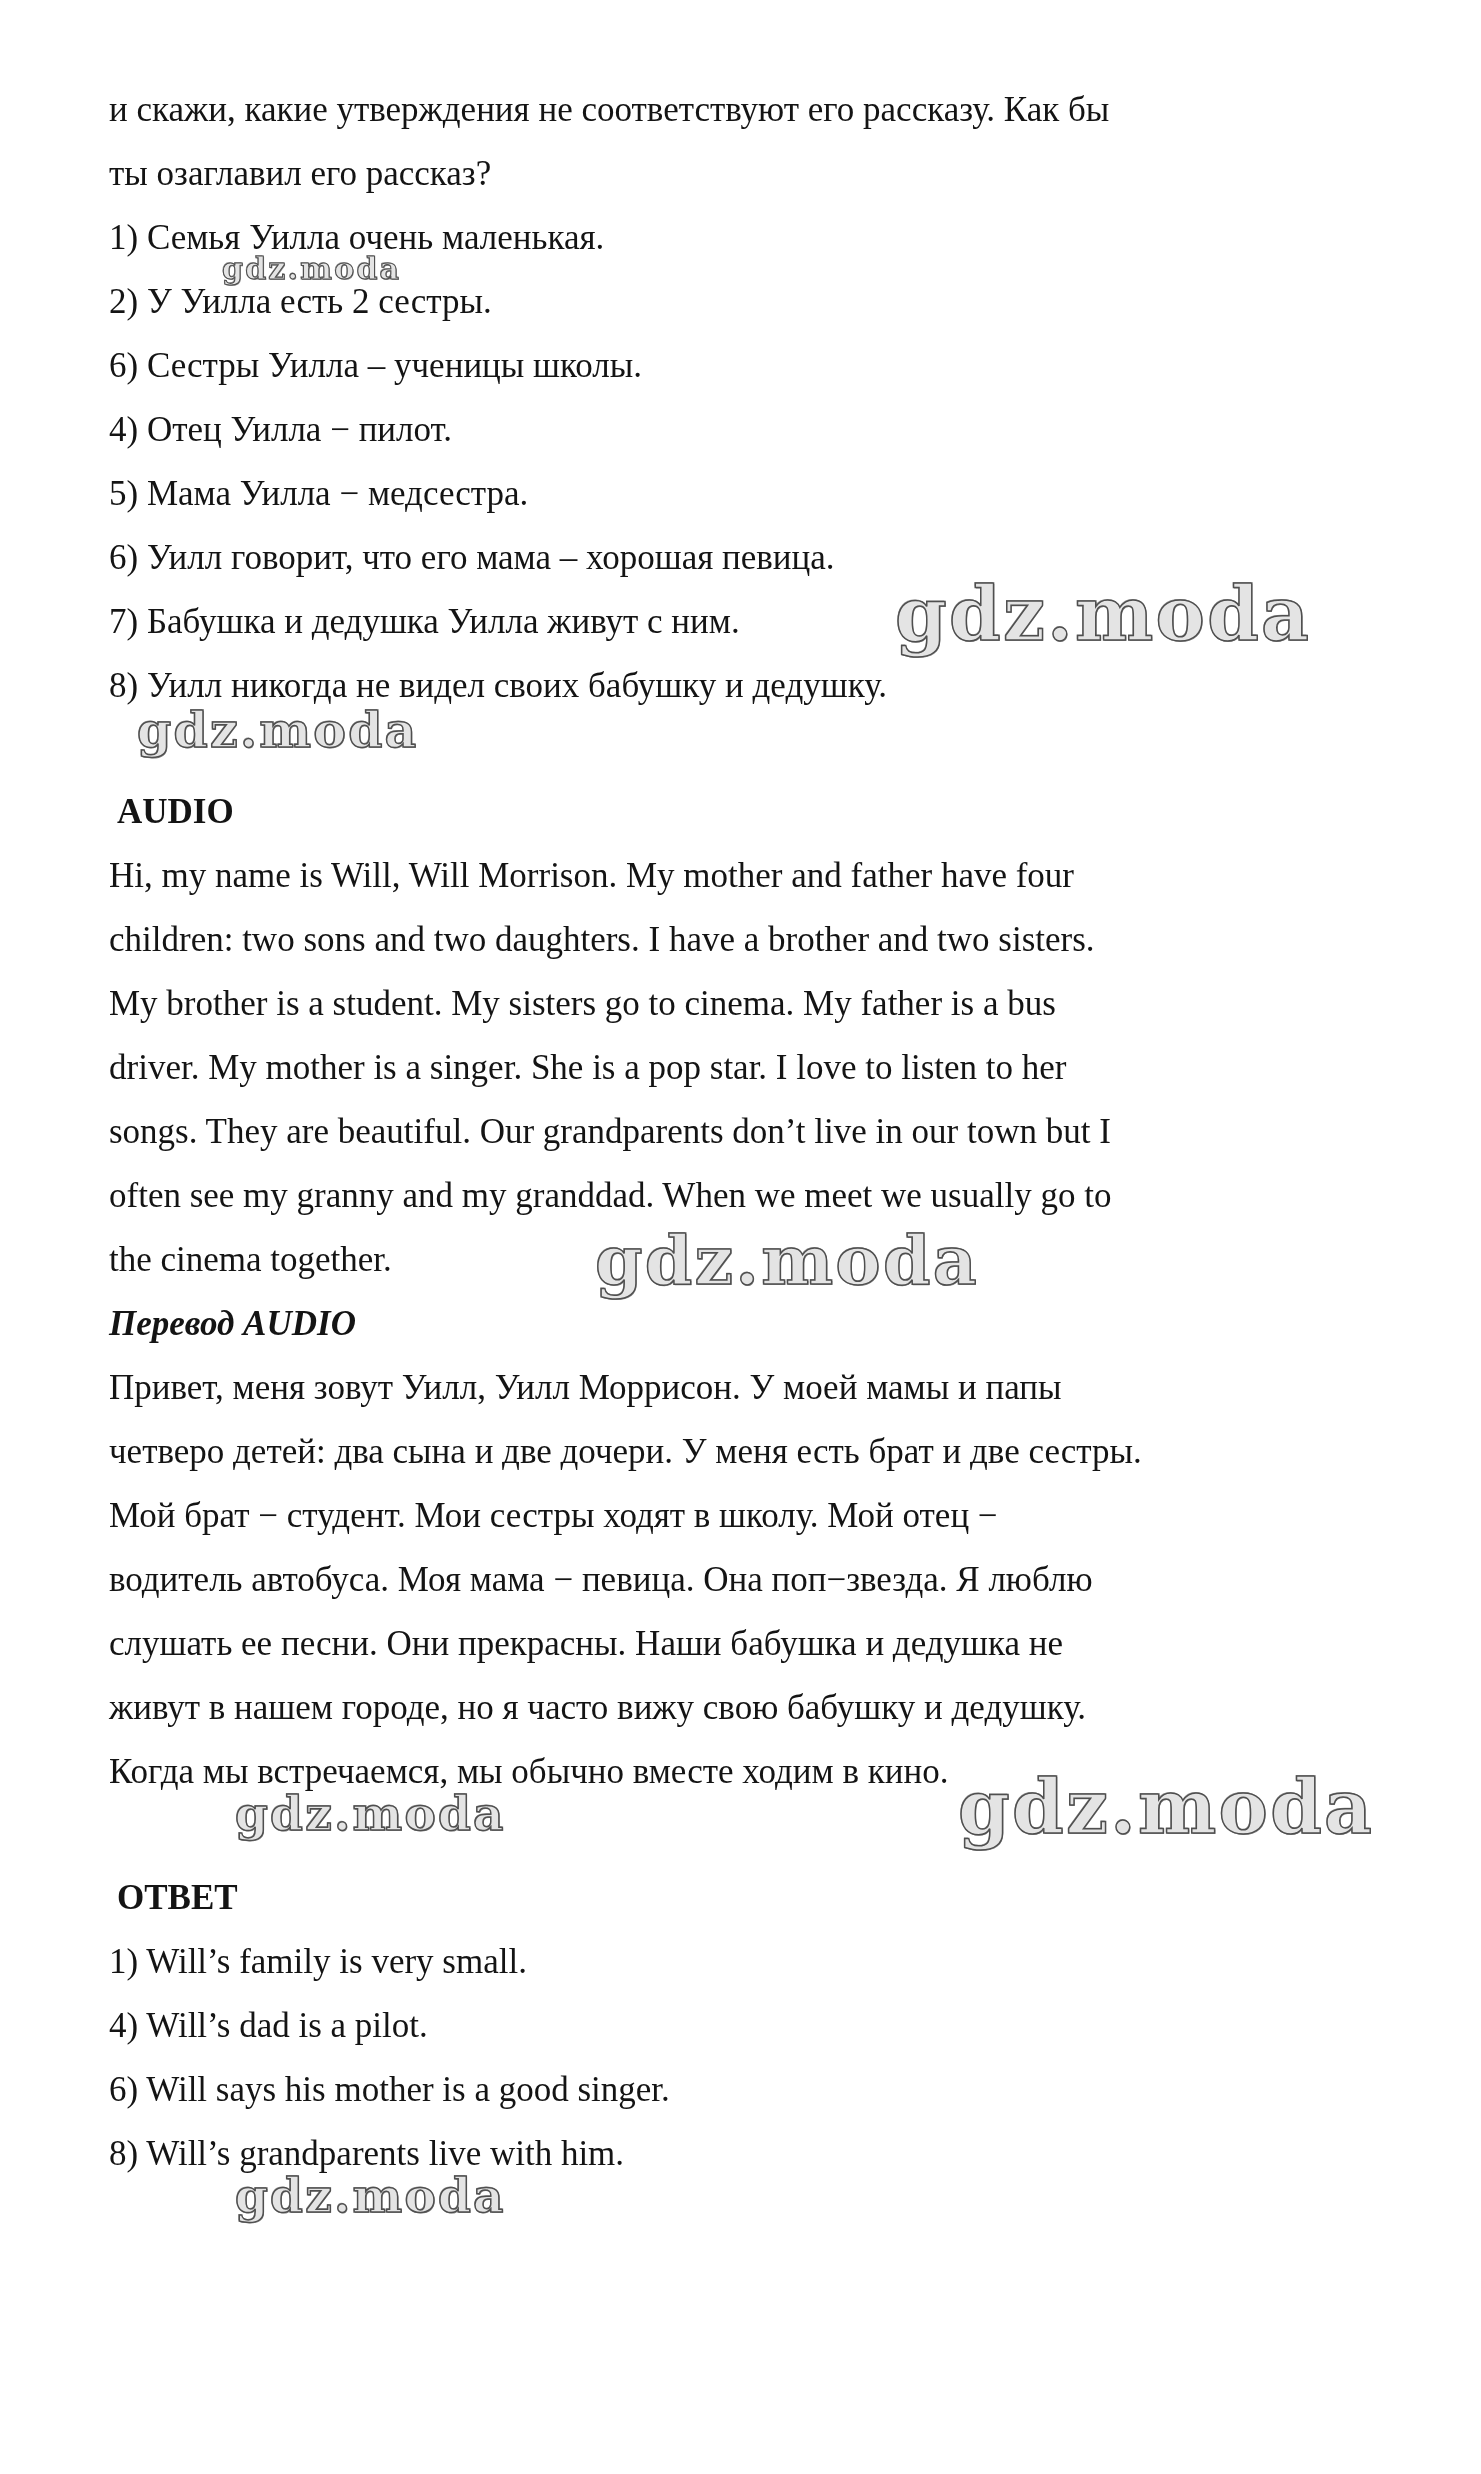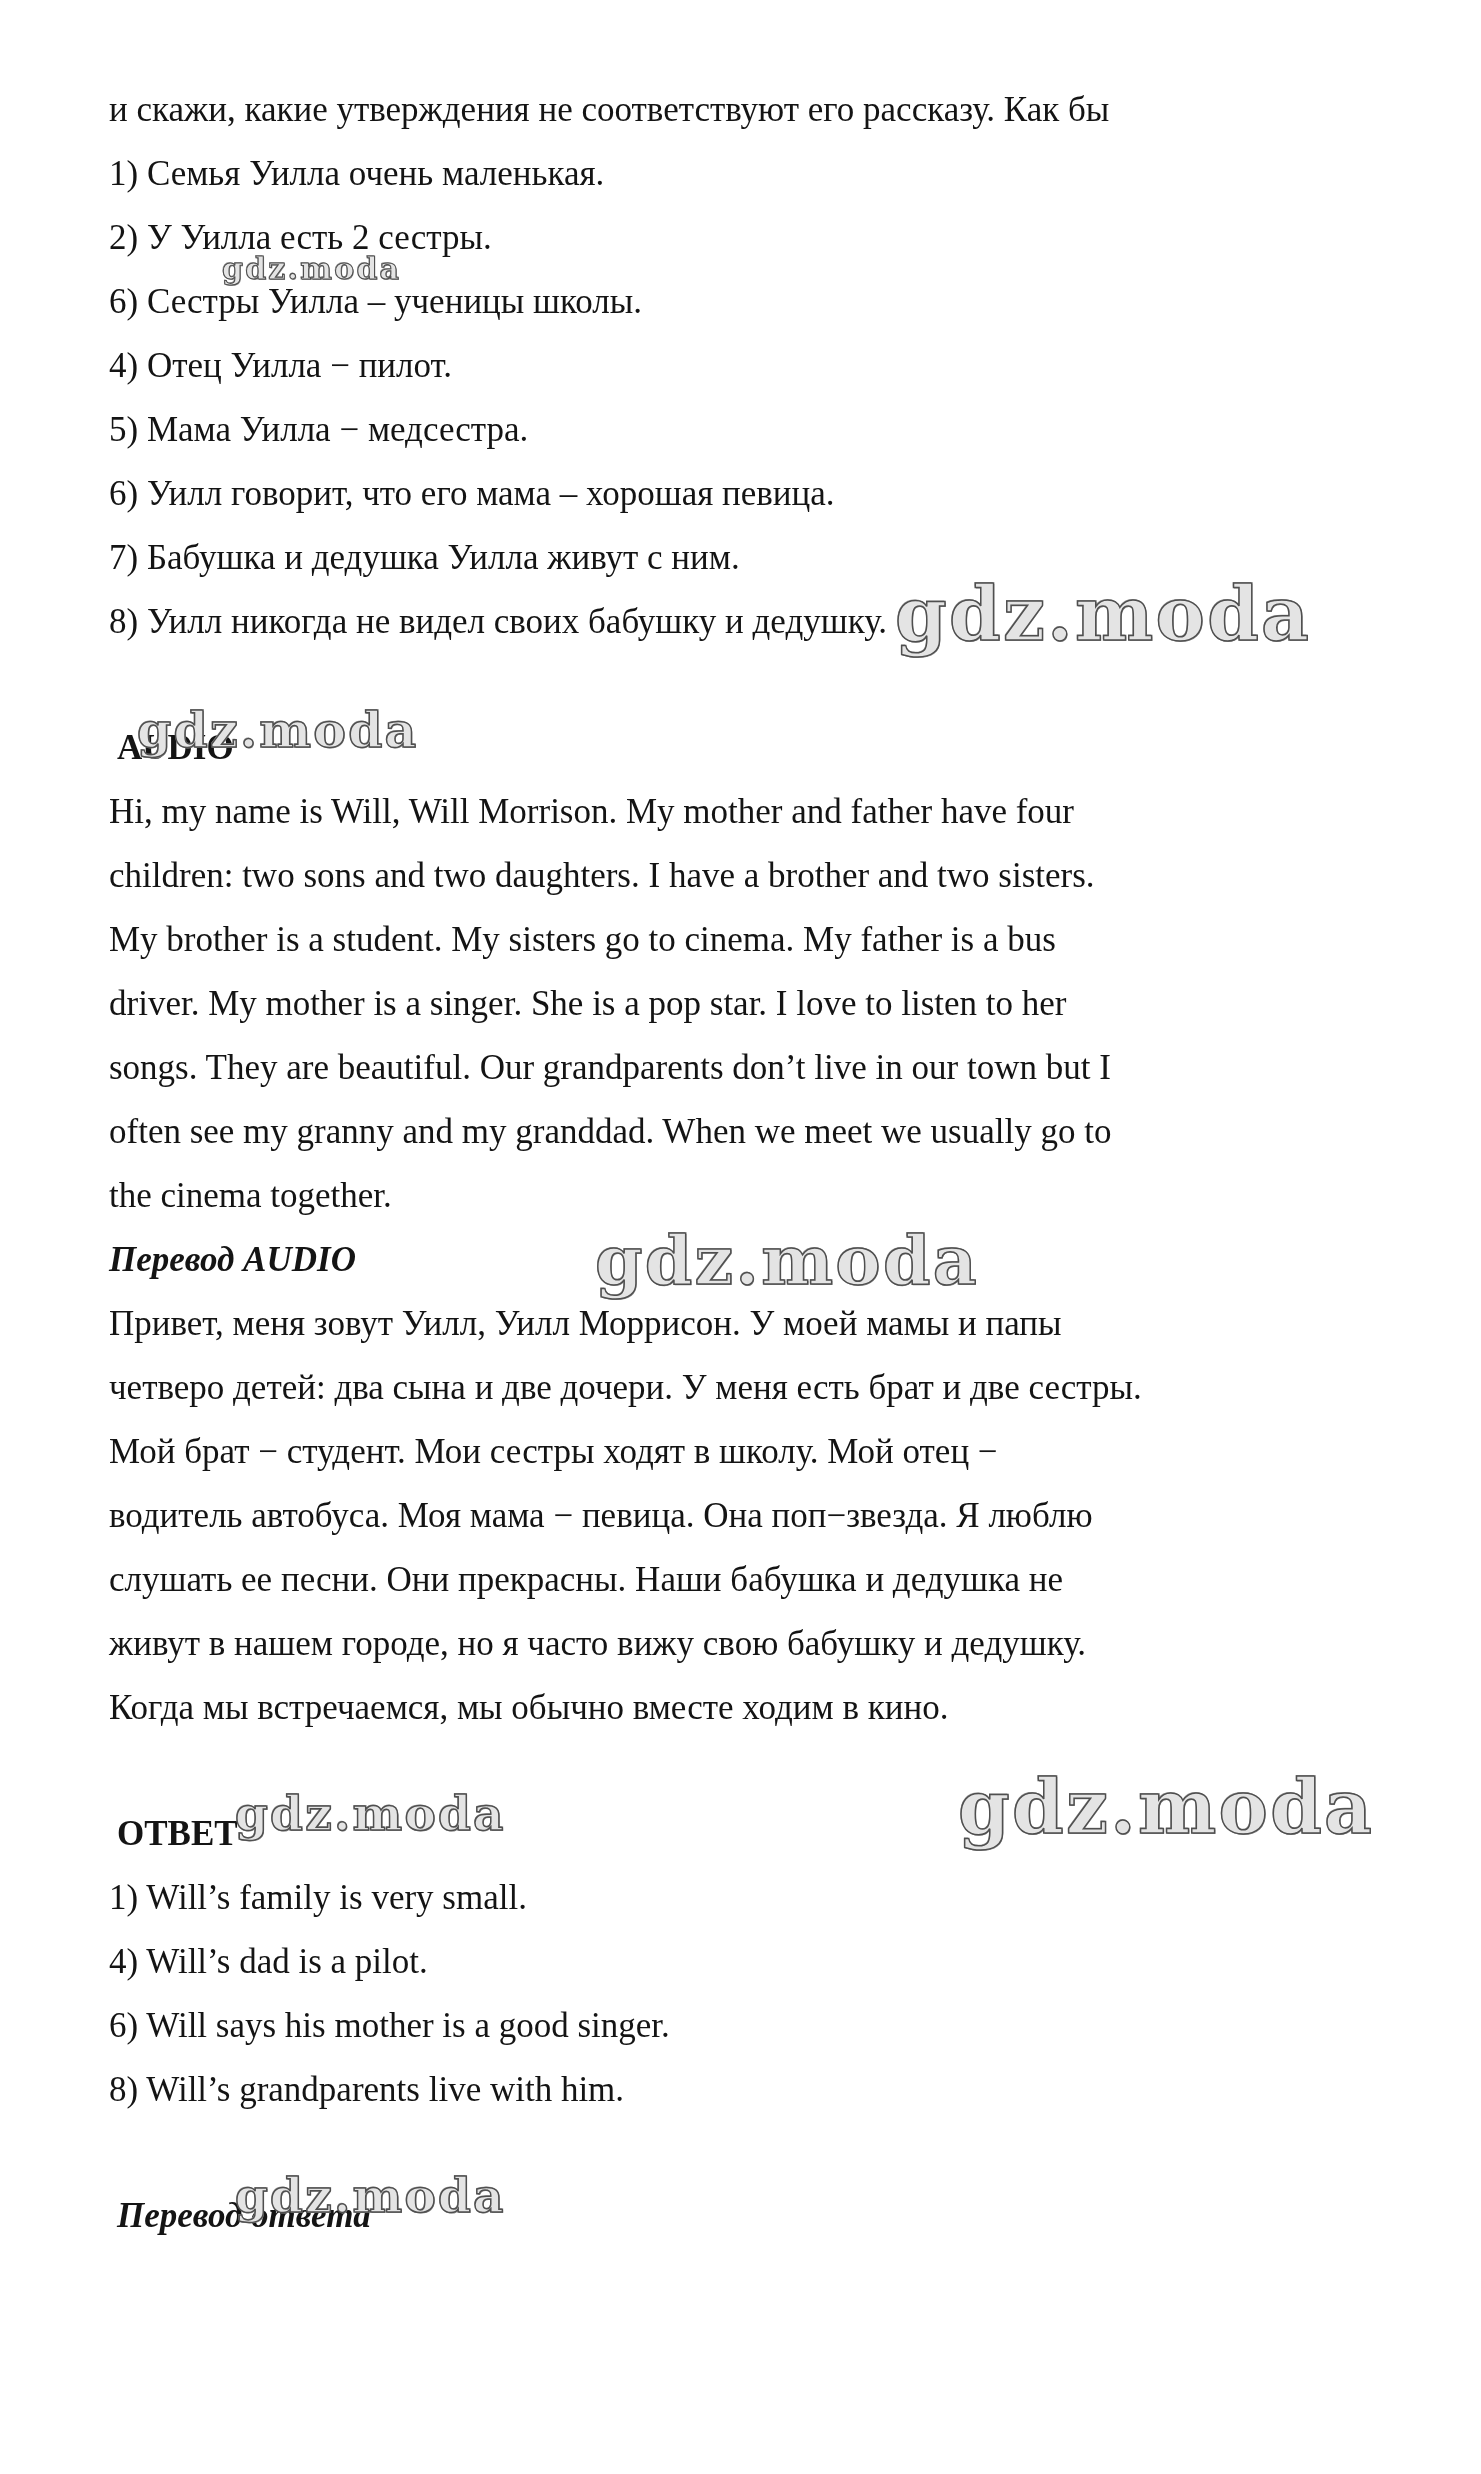--- a/index.html
+++ b/index.html
@@ -58,20 +58,21 @@
   <div class="watermark w2">gdz.moda</div>
   <div class="watermark w3">gdz.moda</div>
   <div class="watermark w4">gdz.moda</div>
   <div class="watermark w5">gdz.moda</div>
   <div class="watermark w6">gdz.moda</div>
   <div class="watermark w7">gdz.moda</div>
 
   <main class="content">
 
     <p class="line">и скажи, какие утверждения не соответствуют его рассказу. Как бы</p>
+    <p class="line">ты озаглавил его рассказ?</p>
 
     <p class="line">1) Семья Уилла очень маленькая.</p>
     <p class="line">2) У Уилла есть 2 сестры.</p>
     <p class="line">6) Сестры Уилла – ученицы школы.</p>
     <p class="line">4) Отец Уилла − пилот.</p>
     <p class="line">5) Мама Уилла − медсестра.</p>
     <p class="line">6) Уилл говорит, что его мама – хорошая певица.</p>
     <p class="line">7) Бабушка и дедушка Уилла живут с ним.</p>
     <p class="line">8) Уилл никогда не видел своих бабушку и дедушку.</p>
 
@@ -92,17 +93,16 @@
     <p class="line">слушать ее песни. Они прекрасны. Наши бабушка и дедушка не</p>
     <p class="line">живут в нашем городе, но я часто вижу свою бабушку и дедушку.</p>
     <p class="line">Когда мы встречаемся, мы обычно вместе ходим в кино.</p>
 
     <h2 class="heading mt">ОТВЕТ</h2>
     <p class="line">1) Will’s family is very small.</p>
     <p class="line">4) Will’s dad is a pilot.</p>
     <p class="line">6) Will says his mother is a good singer.</p>
     <p class="line">8) Will’s grandparents live with him.</p>
 
-    <h2 class="heading italic mt">Перевод ответа</h2>
 
   </main>
 </div>
 
 
 </body></html>

